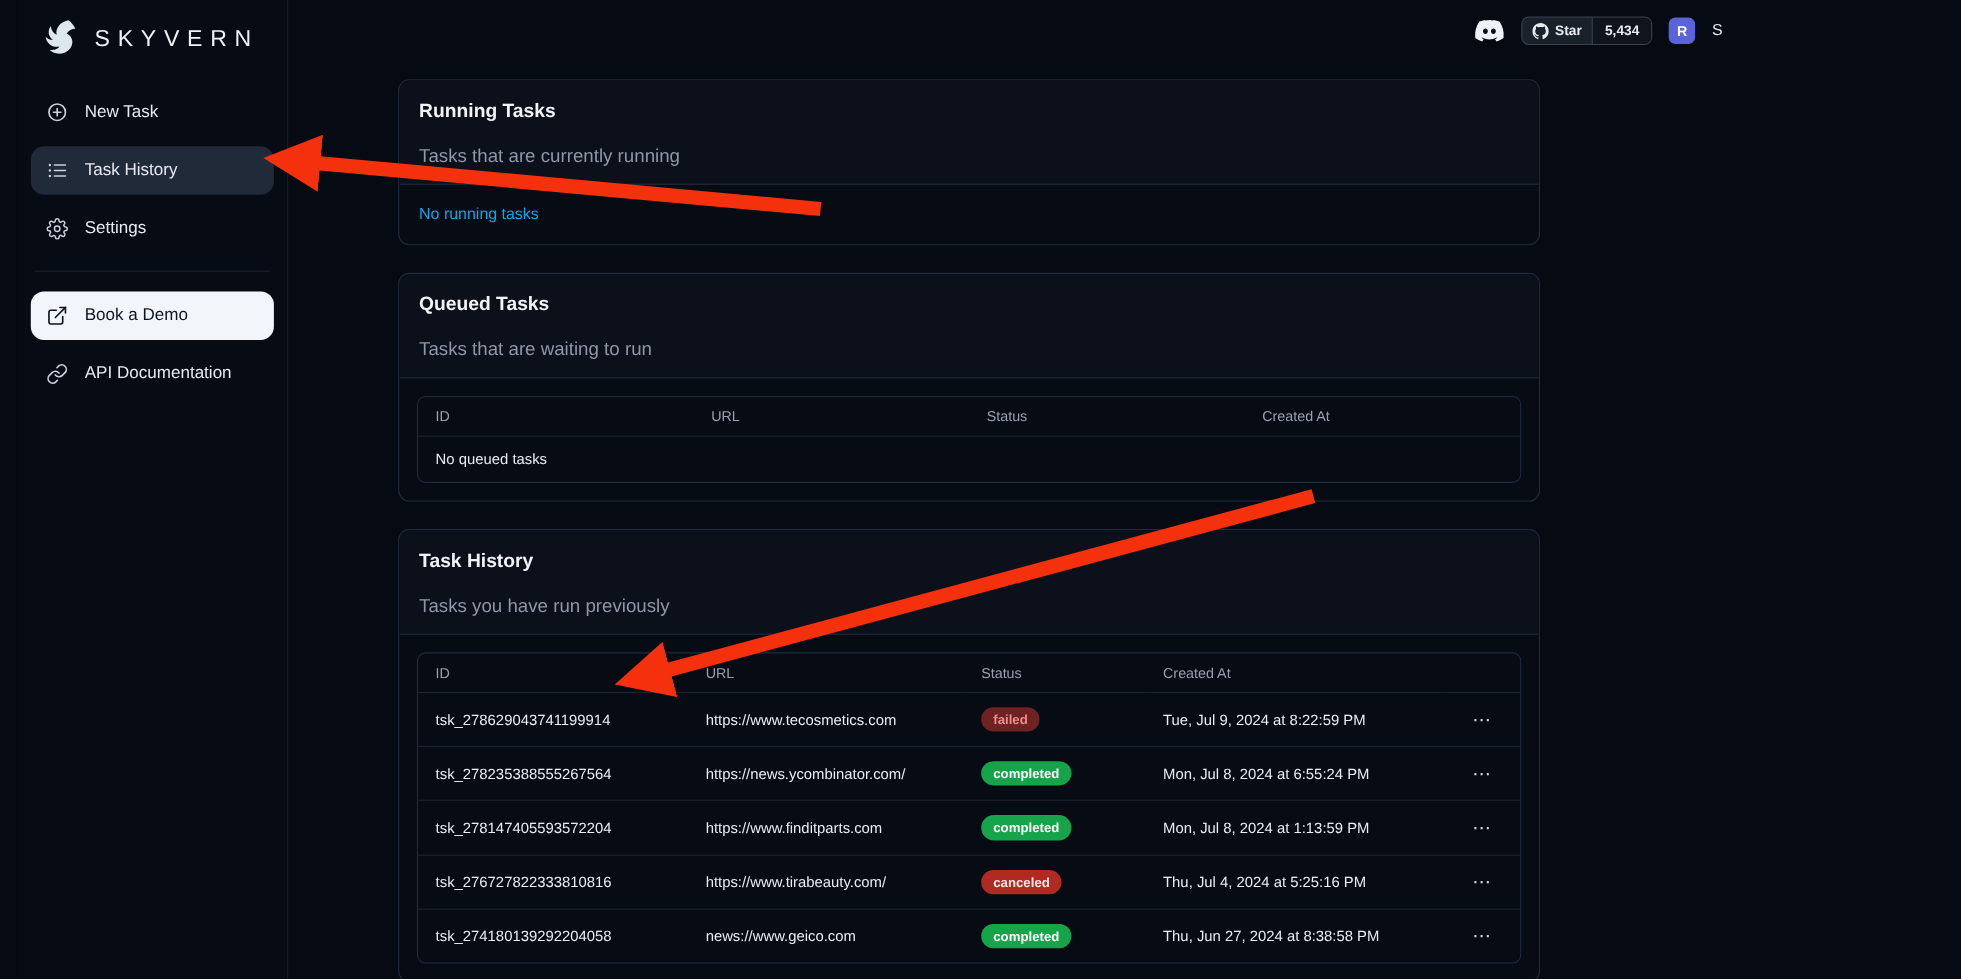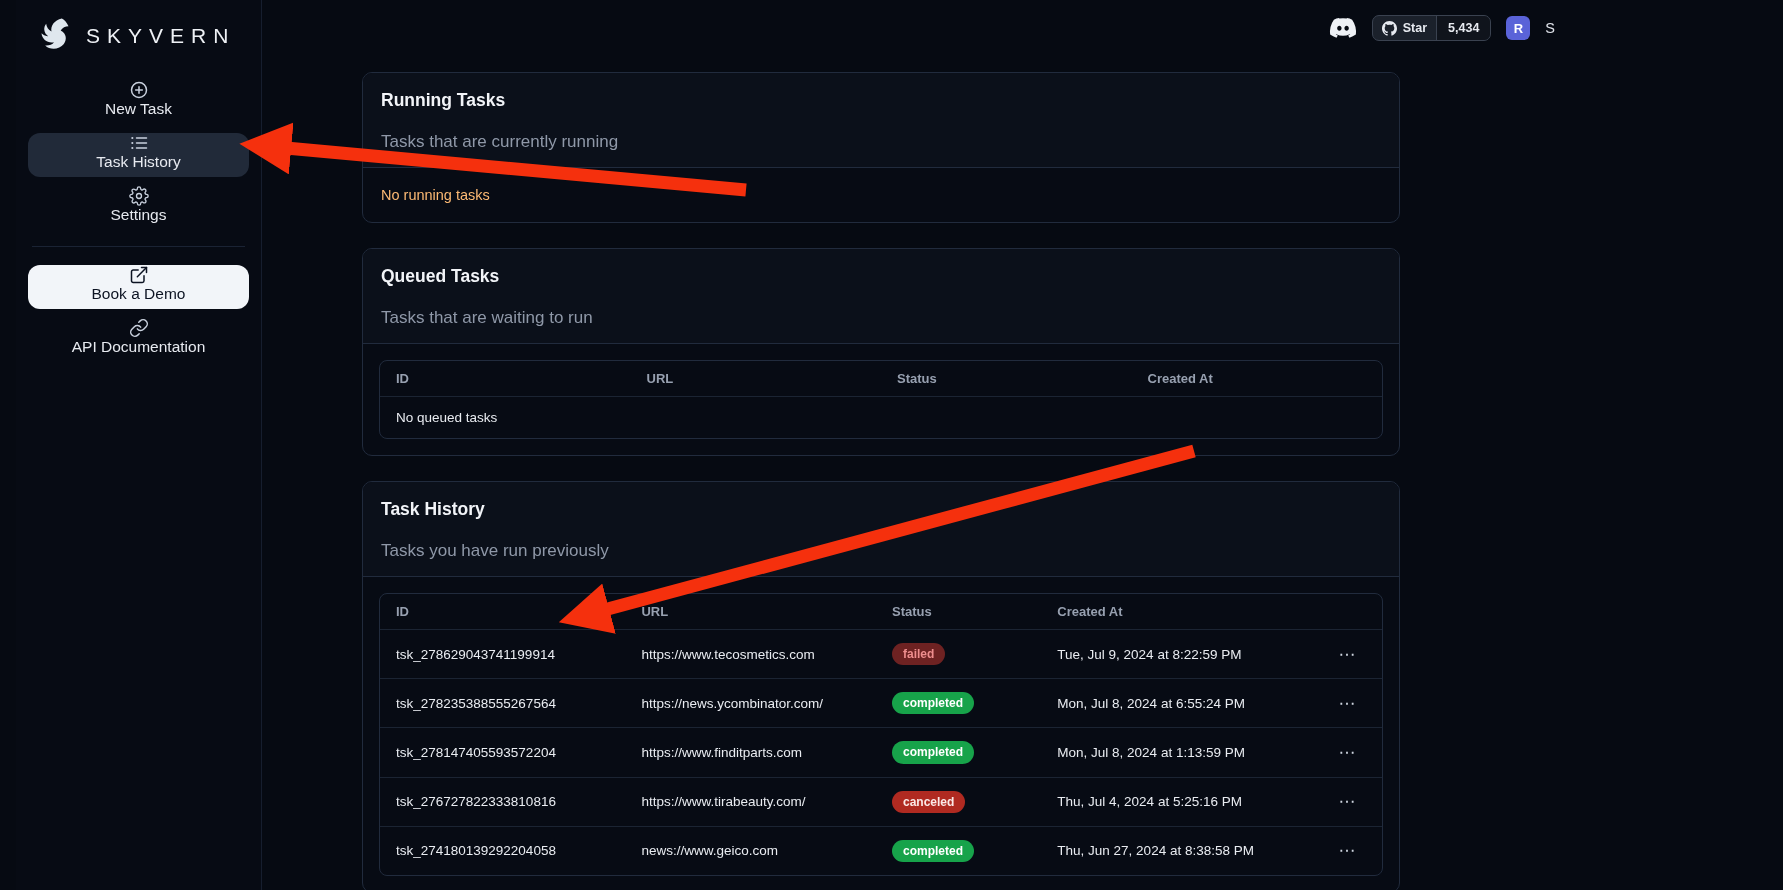--- a/index.html
+++ b/index.html
@@ -14,34 +14,34 @@
   .sidebar {
     position:absolute; left:16px; top:0; bottom:0; width:246px;
     background:#070b14; border-right:1px solid #161e2e;
     padding:12px 12px; z-index:5;
   }
   .logo-row { display:flex; align-items:center; gap:10px; padding:4px 8px 24px 8px; }
   .logo-mark { width:40px; height:40px; color:#dfe7ee; flex:0 0 auto; }
   .logo-text { font-size:21px; letter-spacing:7px; font-weight:400; color:#eef1f5; }
 
   .nav-item {
-    display:flex; align-items:center; height:44px;
+    display:flex; align-items:center; gap:15px; height:44px;
     border-radius:12px; padding:0 14px; margin-bottom:9px;
-    font-size:15.5px; color:#e7eaf0; cursor:pointer; user-select:none;flex-direction:column;
+    font-size:15.5px; color:#e7eaf0; cursor:pointer; user-select:none;
   }
   .nav-item .icon { width:20px; height:20px; color:#c9d1de; display:flex; align-items:center; }
   .nav-item .icon svg { width:20px; height:20px; }
   .nav-item.selected { background:#212a39; }
   .nav-item.demo-button { background:#f2f5f9; color:#0c1322; font-weight:500; }
   .nav-item.demo-button .icon { color:#0c1322; }
   .sidebar-divider { height:1px; background:#1a2334; margin:16px 4px 18px 4px; }
 
   
   .topbar {
-    position:absolute; top:15px; right:228px; z-index:5;
+    position:absolute; top:15px; right:217px; z-index:5;
     display:flex; align-items:center; gap:15px;
   }
   .discord-btn { width:28px; height:24px; color:#eef1f5; cursor:pointer; display:flex; align-items:center; }
   .discord-btn svg { width:28px; height:22px; }
   .gh-star {
     display:flex; align-items:stretch; border:1px solid #3a4250; border-radius:7px;
     overflow:hidden; font-size:12.5px; font-weight:700; color:#e7eaf0; cursor:pointer;
     background:#1b212b; height:26px;
   }
   .gh-star .seg { display:flex; align-items:center; gap:6px; padding:0 9px; }
@@ -57,26 +57,26 @@
   
   .main { position:absolute; left:246px; top:0; right:0; bottom:0; }
   .content {
     position:absolute; left:116px; top:72px; width:1038px;
     display:flex; flex-direction:column; gap:25px;
   }
   .card { border:1px solid #212b3d; border-radius:10px; background:#070b14; overflow:hidden; }
   .card-header { padding:17px 18px 15px 18px; border-bottom:1px solid #212b3d; background:#0b101a; }
   .card-title { font-size:17.5px; font-weight:700; color:#f2f4f8; }
   .card-sub { font-size:17px; color:#8f98a8; margin-top:21px; }
-  .card-body-text { padding:19px 18px; font-size:14.5px; color:#fdba74; }
+  .card-body-text { padding:19px 18px; font-size:14.5px; color:#0ea5e9; }
 
   .table-wrap { margin:16px; border:1px solid #212b3d; border-radius:8px; overflow:hidden; }
   table { width:100%; border-collapse:collapse; font-size:13.5px; }
   th {
-    text-align:left; color:#97a0b0; font-weight:700; font-size:13px;
+    text-align:left; color:#97a0b0; font-weight:400; font-size:13px;
     padding:10px 16px; background:transparent;
   }
   td { padding:13px 16px; border-top:1px solid #1b2433; color:#e9ecf1; }
   .tbl-equal th { width:25%; }
   .tbl-history th:nth-child(1){ width:24.5%; }
   .tbl-history th:nth-child(2){ width:25%; }
   .tbl-history th:nth-child(3){ width:16.5%; }
   .tbl-history th:nth-child(4){ width:27%; }
   .tbl-history th:nth-child(5){ width:7%; }
 

